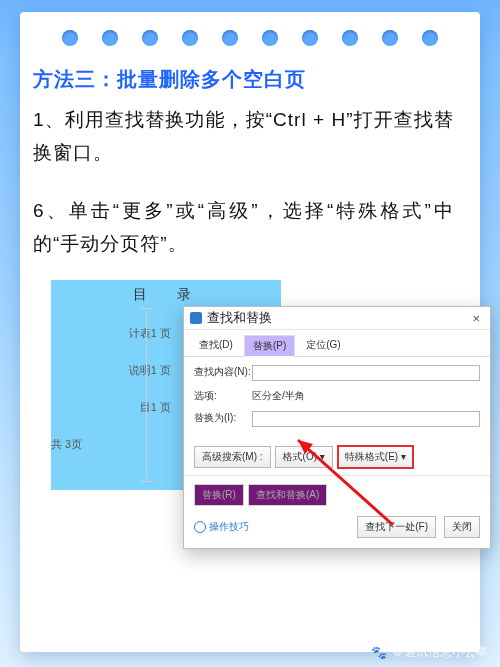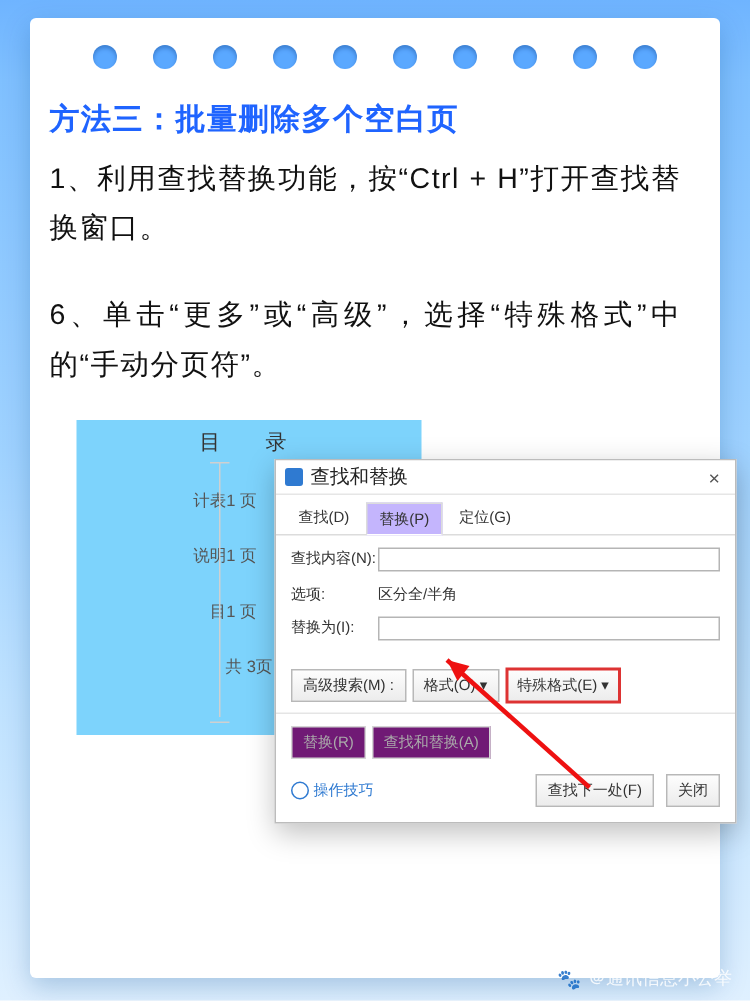--- a/index.html
+++ b/index.html
@@ -25,21 +25,21 @@
   
   .docbg{
     position:absolute;left:18px;top:0;width:230px;height:210px;
     background:#7dd3fc;font-size:11px;color:#555;
   }
   .docbg .hd{font-size:14px;letter-spacing:8px;text-align:center;color:#333;margin:6px 0 22px}
   .docbg .ruler{position:absolute;left:95px;top:28px;width:1px;height:170px;background:#d0d0d0}
   .docbg .ruler:before,.docbg .ruler:after{content:"";position:absolute;left:-6px;width:13px;height:1px;background:#d0d0d0}
   .docbg .ruler:before{top:0}.docbg .ruler:after{bottom:-4px}
   .docbg .row{display:flex;justify-content:flex-end;padding:0 110px 0 6px;margin-bottom:22px}
-  .docbg .tot{text-align:center;font-size:11px;color:#555;margin-top:20px}
+  .docbg .tot{font-size:11px;color:#555;margin-top:20px}
   
   .dlg{
     position:absolute;left:150px;top:26px;width:306px;
     background:#fff;border:1px solid #bcbcbc;box-shadow:0 6px 18px rgba(0,0,0,.25);
     font-size:10px;color:#333;
   }
   .dlg .titlebar{height:22px;background:#fff;display:flex;align-items:center;padding:0 6px;border-bottom:1px solid #e6e6e6}
   .dlg .titlebar .ico{width:12px;height:12px;background:#2f7ad1;margin-right:5px;border-radius:2px}
   .dlg .titlebar .t{flex:1;font-size:13px;color:#222}
   .dlg .titlebar .x{font-size:13px;color:#555;padding:0 4px;cursor:default}

